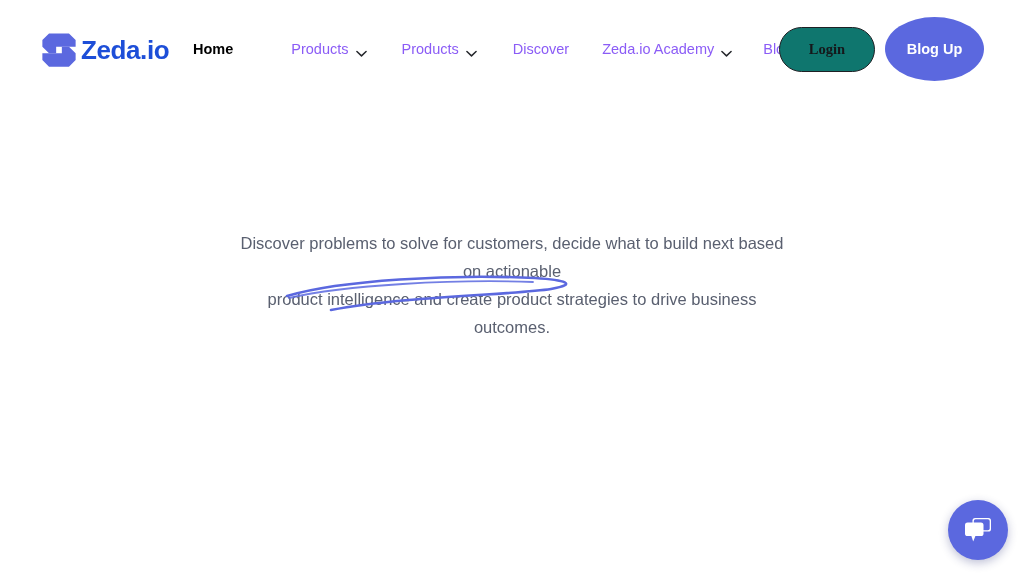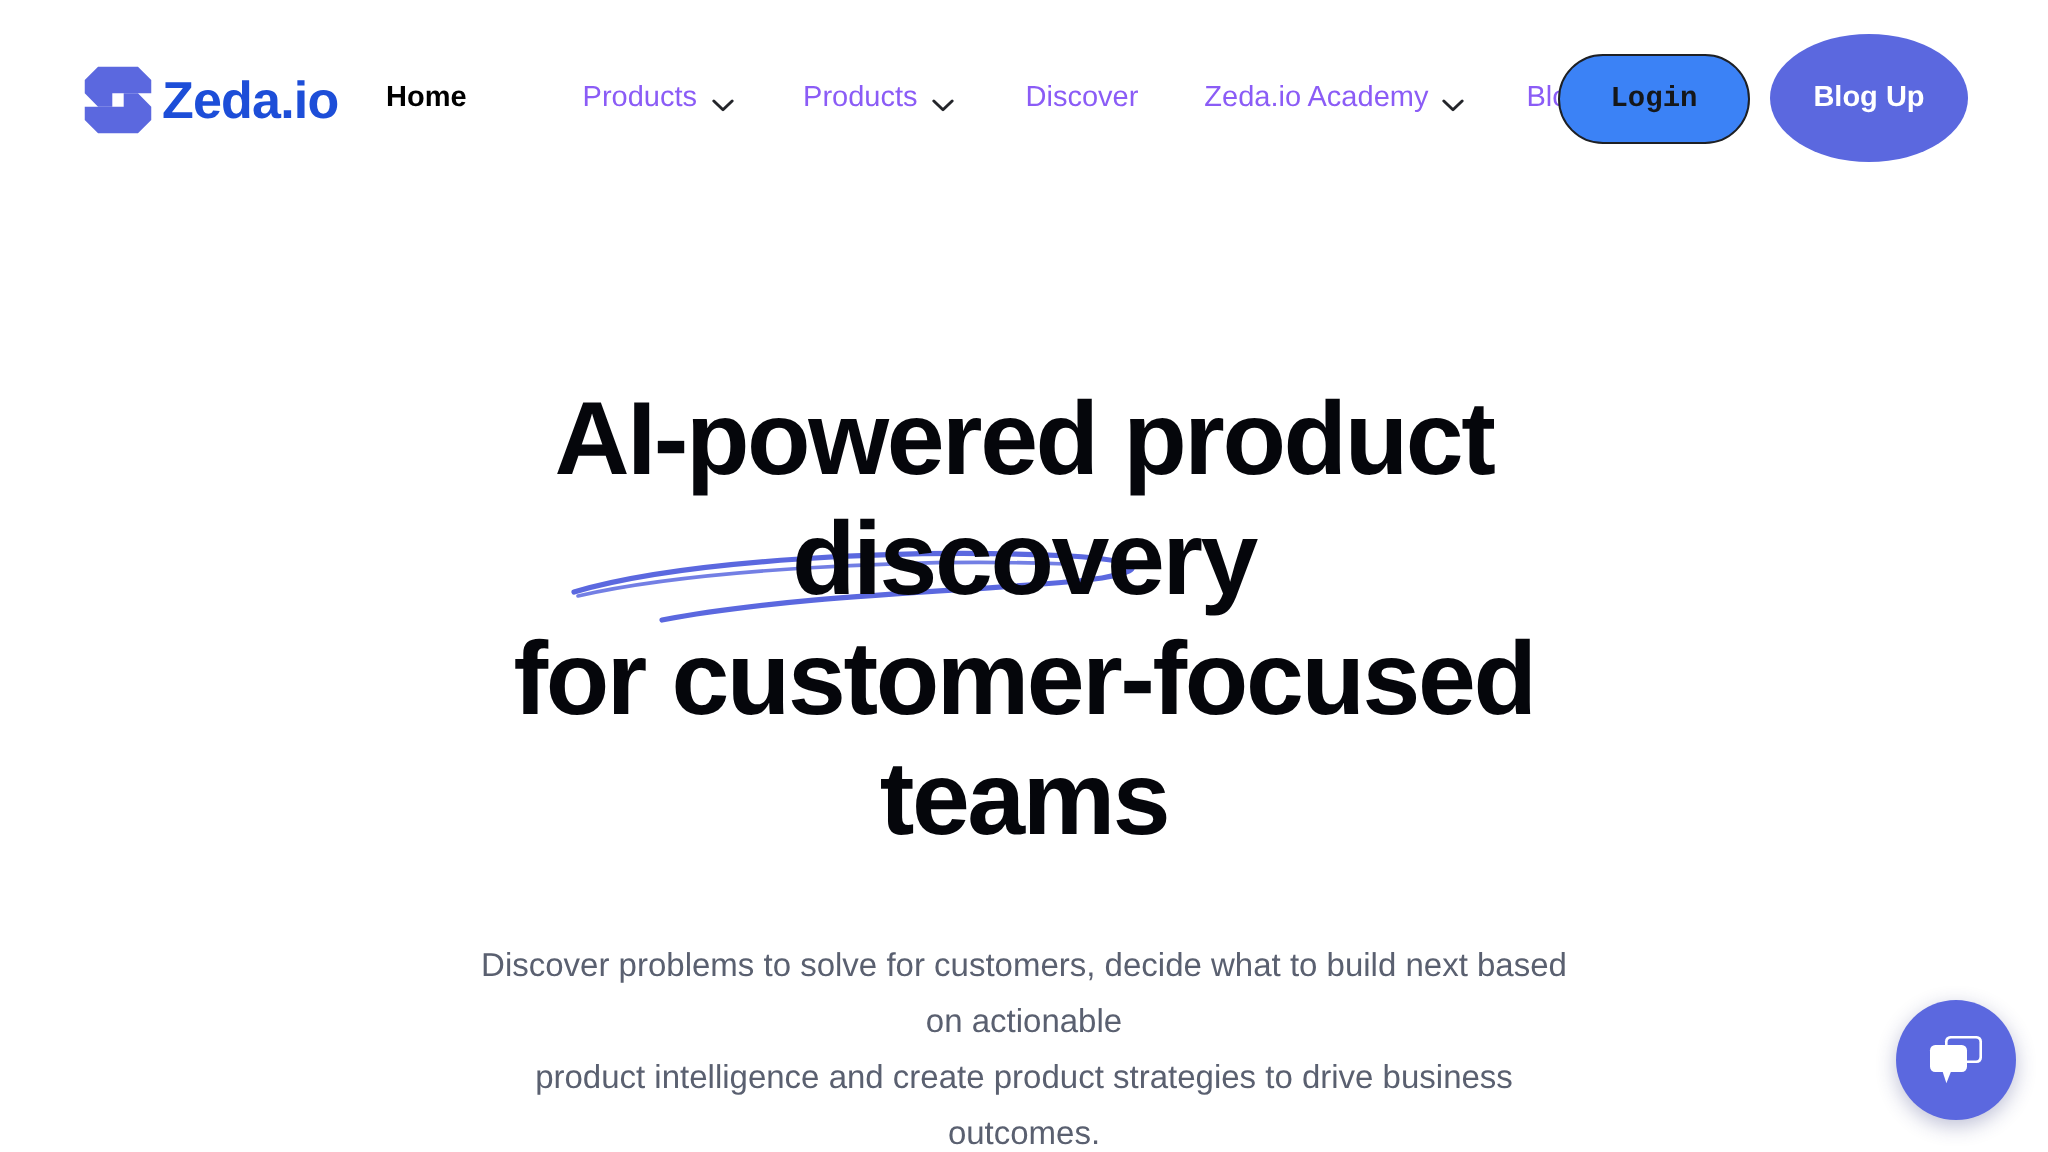--- a/index.html
+++ b/index.html
@@ -88,29 +88,29 @@
   }
 
   #login-button {
     position: absolute;
     left: 779px;
     top: 27px;
     width: 96px;
     height: 45px;
     border: 1.3px solid #1E2024;
     border-radius: 24px;
-    background: #3b82f6;
+    background: #0f766e;
     font-size: 14.5px;
     font-weight: bold;
     color: #15171A;
     display: flex;
     align-items: center;
     justify-content: center;
     cursor: pointer;
-    font-family: Liberation Mono, monospace;
+    font-family: Liberation Serif, serif;
   }
 
   #signup-button {
     position: absolute;
     left: 885px;
     top: 17px;
     width: 99px;
     height: 64px;
     border: none;
     border-radius: 50%;
@@ -261,27 +261,20 @@
 
     <div id="headline-wrap">
 
       <span id="swoosh">
         <svg viewBox="0 0 300 44" xmlns="http://www.w3.org/2000/svg">
           <path d="M4 26 C58 10, 168 4, 252 8 C282 10, 296 14, 268 19 C230 25, 120 26, 48 40" fill="none" stroke="#5B68DF" stroke-width="2.6" stroke-linecap="round"></path>
           <path d="M6 28 C62 15, 172 9, 250 12" fill="none" stroke="#5B68DF" stroke-width="1.8" stroke-linecap="round" opacity="0.85"></path>
         </svg>
       </span>
 
-      <h1 id="headline">
-        <span>AI-powered product</span>
-        <span>discovery</span>
-        <br>
-        <span>for customer-focused</span>
-        <span>teams</span>
-      </h1>
     </div>
 
     <p id="subheadline">
       <span>Discover problems to solve for customers, decide what to build next based on actionable</span>
       <br>
       <span>product intelligence and create product strategies to drive business outcomes.</span>
     </p>
 
   </div>
 

